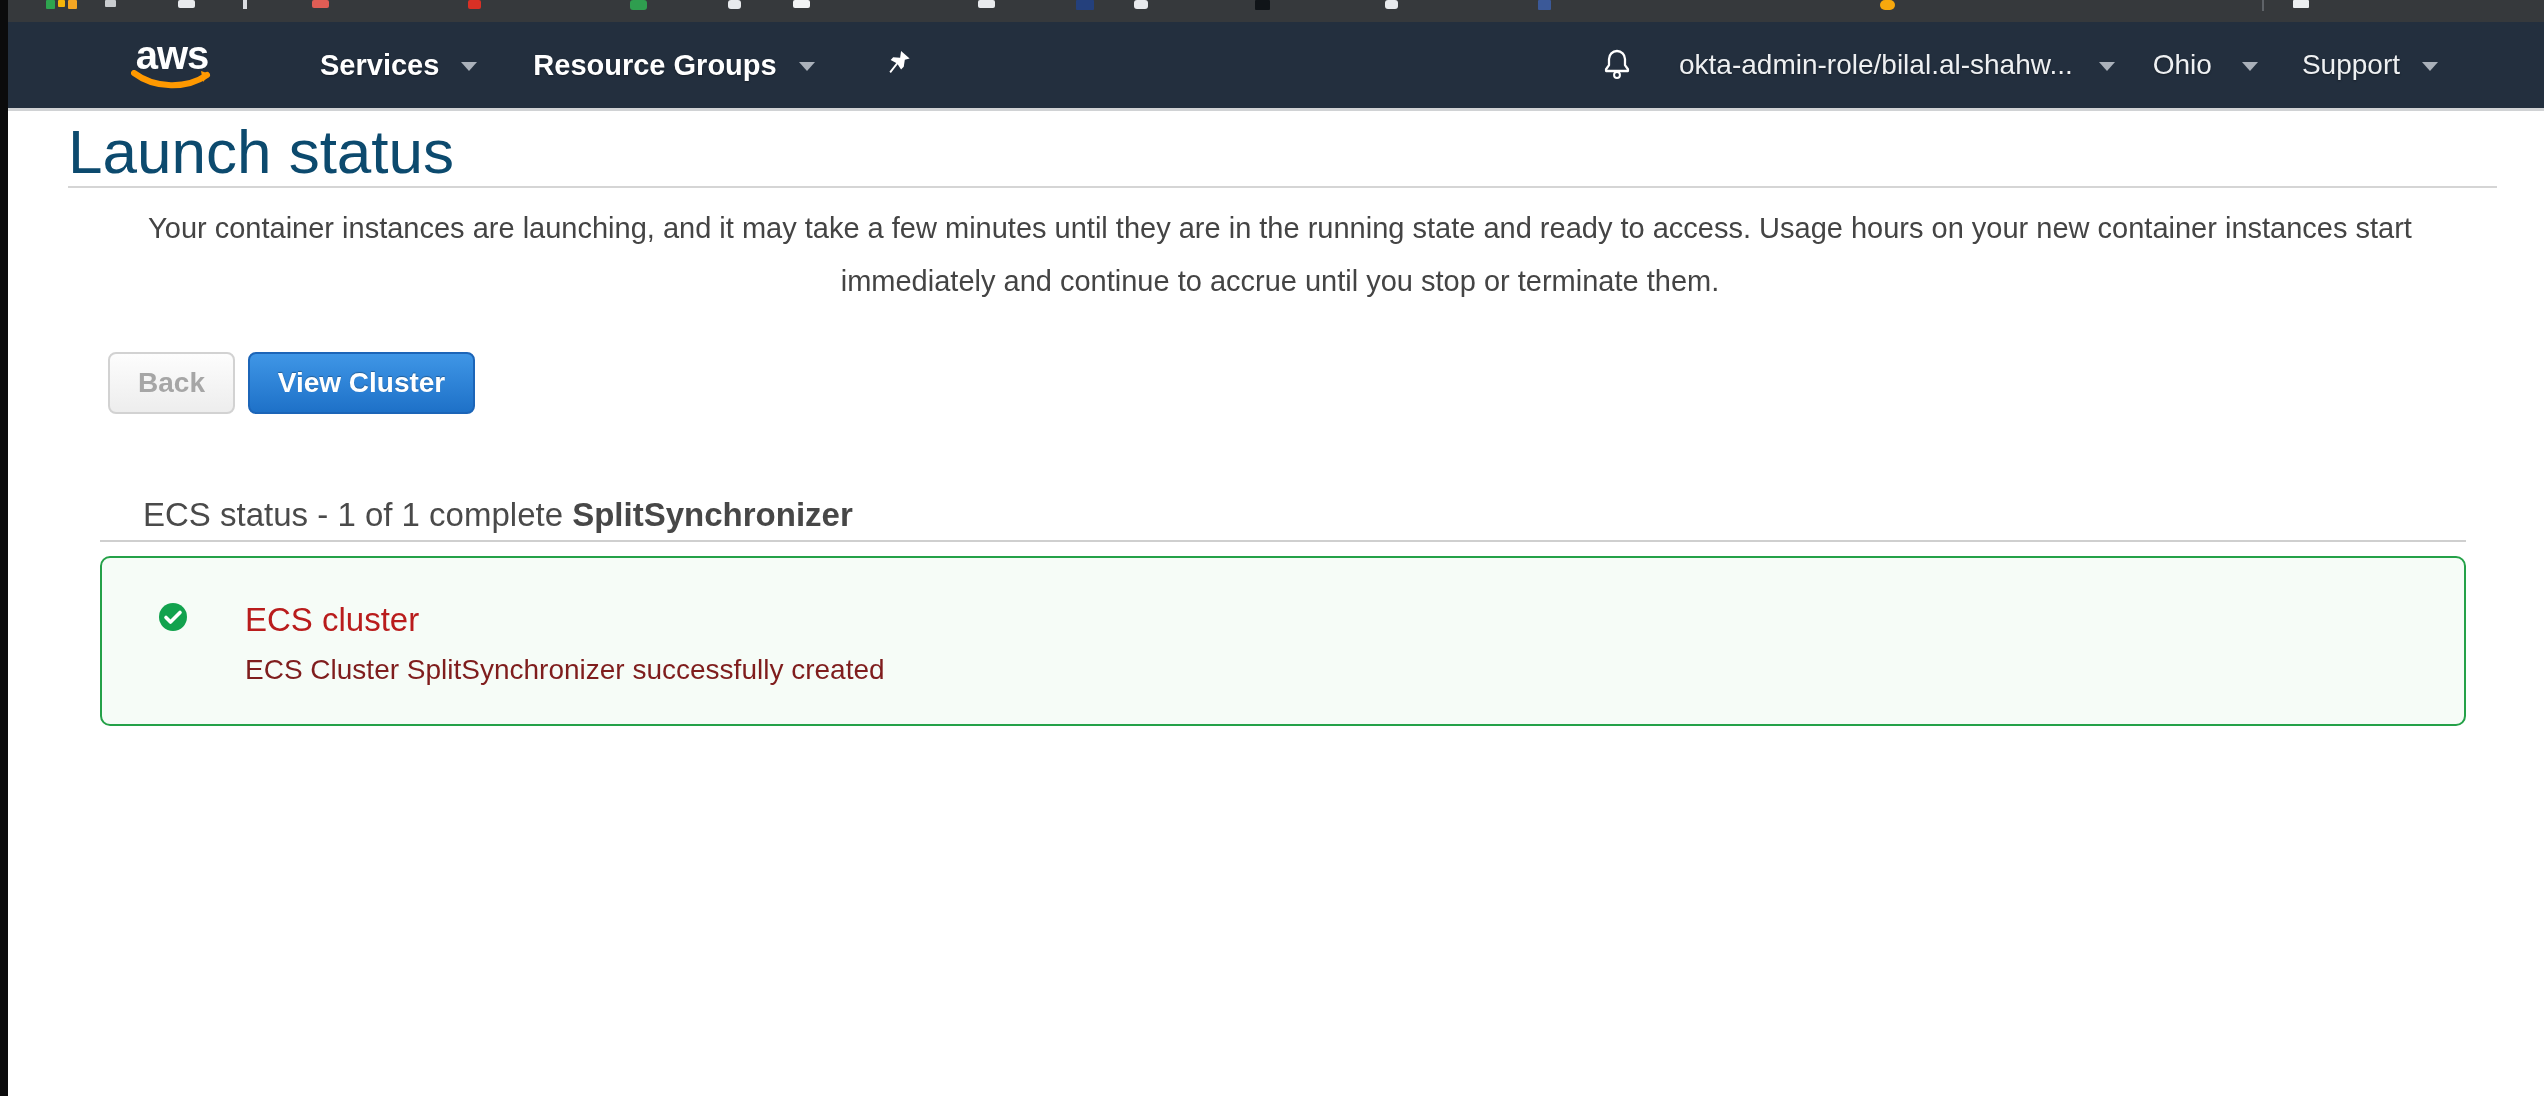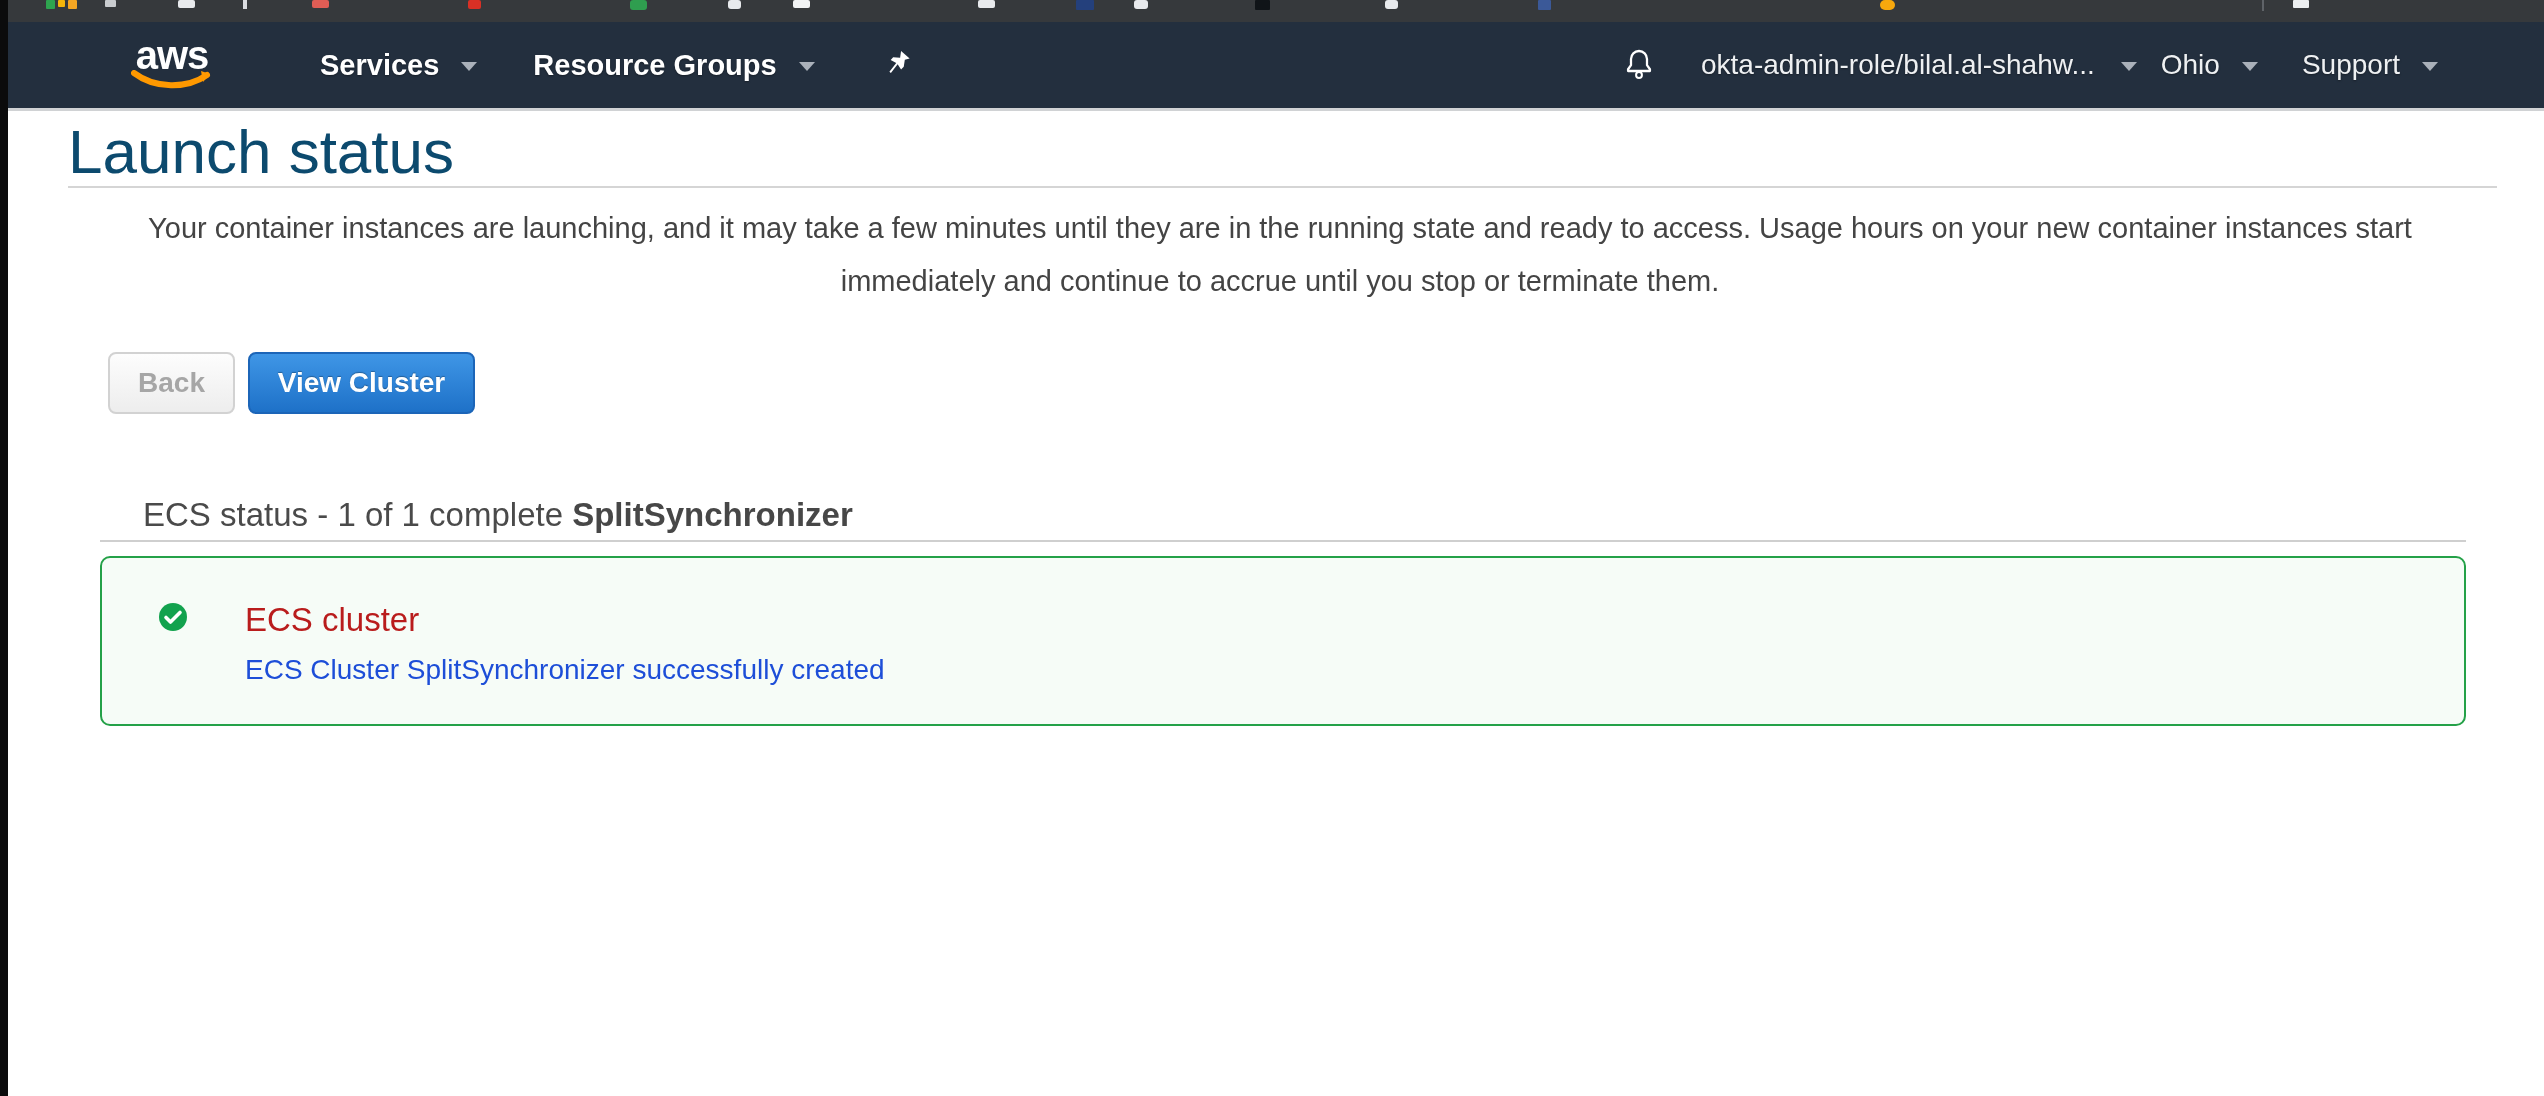--- a/index.html
+++ b/index.html
@@ -19,42 +19,42 @@
             text-shadow:0 1px 2px rgba(0,0,0,.35);white-space:nowrap;}
   .nav-item.bold{font-weight:700;color:#ffffff;font-size:29px;}
   .caret{width:0;height:0;border-left:8px solid transparent;border-right:8px solid transparent;
          border-top:9px solid #aab1ba;margin-left:22px;margin-top:3px;}
   .svc{margin-left:106px;}
   .rg{margin-left:56px;justify-content:space-between;}
   .pin{margin-left:72px;cursor:pointer;display:flex;align-items:center;}
   .nav-right{margin-left:auto;display:flex;align-items:center;padding-right:106px;}
   .bell{display:flex;align-items:center;cursor:pointer;}
   .usr{margin-left:46px;} .usr .caret{margin-left:26px;}
-  .reg{margin-left:24px;} .sup{margin-left:44px;}
+  .reg{margin-left:38px;gap:8px;} .sup{margin-left:44px;}
   
   .content{position:absolute;left:8px;top:111px;width:2536px;bottom:0;background:#fff;}
   h1.title{margin:10px 0 0 60px;font-size:62px;line-height:62px;font-weight:400;color:#0c4a6e;}
   .divider1{margin:3px 0 0 60px;width:2429px;border-top:2px solid #d5d5d5;}
   p.desc{margin:14px 0 0 60px;width:2424px;font-size:29px;line-height:53px;color:#444444;text-align:center;}
   .btn-row{margin:44px 0 0 100px;display:flex;align-items:center;}
   .btn{height:62px;border-radius:8px;font-size:28px;font-weight:700;
        font-family:"Liberation Sans","DejaVu Sans",sans-serif;cursor:pointer;box-sizing:border-box;}
   .btn-back{width:127px;background:linear-gradient(#fdfdfd,#ededed);border:2px solid #d2d2d2;color:#a6a6a6;}
   .btn-primary{width:227px;margin-left:13px;background:linear-gradient(#3f96e6,#1e71c8);
                border:2px solid #1c65b8;color:#ffffff;text-shadow:0 -1px 1px rgba(0,0,0,.3);}
   .status-section{margin:80px 0 0 92px;width:2366px;}
   h2.ecs{margin:0 0 0 43px;font-size:33px;line-height:42px;font-weight:400;color:#4a4a4a;}
   h2.ecs strong{font-weight:700;color:#474747;}
   .divider2{margin-top:4px;width:100%;border-top:2px solid #cfcfcf;}
   .success-card{margin-top:14px;width:100%;height:170px;box-sizing:border-box;
                 border:2px solid #24a148;border-radius:10px;background:#f6fcf7;position:relative;}
   .check{position:absolute;left:56px;top:44px;}
   .card-text{position:absolute;left:143px;top:42px;}
   .card-title{font-size:33px;line-height:40px;color:#b91c1c;}
-  .card-msg{margin-top:13px;font-size:28px;line-height:34px;color:#1d4ed8;}
+  .card-msg{margin-top:13px;font-size:28px;line-height:34px;color:#7f1d1d;}
 </style>
 </head>
 <body>
 
 <div class="page">
 
   <div class="left-edge"></div>
 
   <div class="browser-strip" id="favicon-strip">
       <div class="favicon" style="left: 38px; width: 9px; height: 9px; background: rgb(46, 164, 79); border-radius: 1px;"></div>

